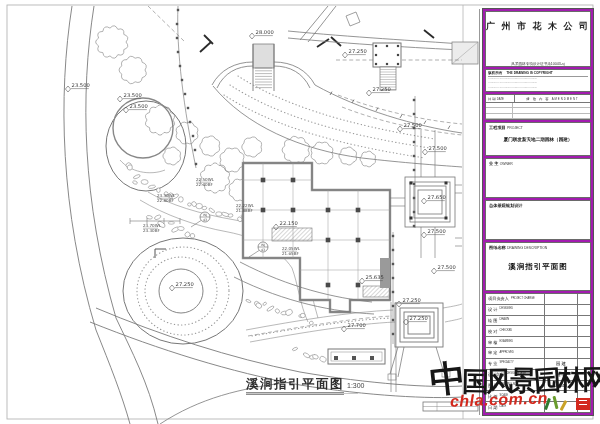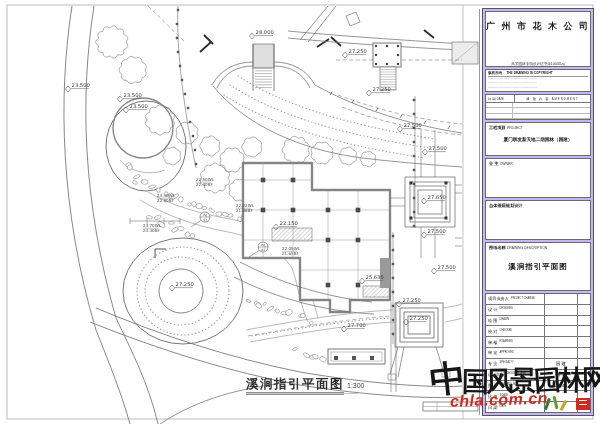--- a/index.html
+++ b/index.html
@@ -7,21 +7,21 @@
        font-family:"Liberation Sans","DejaVu Sans",sans-serif}
   .stage{position:relative;width:600px;height:424px;background:#ffffff}
   svg#plan-svg{position:absolute;left:0;top:0}
   svg text{font-family:"DejaVu Sans","Liberation Sans",sans-serif}
   .t-spot{font-size:5.2px;fill:#3c3c3c}
   .t-wl{font-size:4.1px;fill:#4a4a4a}
   .t-call{font-size:3.2px;fill:#444}
 
   
   .titleblock{position:absolute;left:482px;top:8px;width:112px;height:408px;
-    border:1px solid #555;background:#c4b5fd;box-sizing:border-box;z-index:2}
+    border:1px solid #555;background:#a21caf;box-sizing:border-box;z-index:2}
   .titleblock::before{content:"";position:absolute;left:-4px;top:0;bottom:0;width:1px;background:#999}
   .tb-sec{position:absolute;left:2px;right:2px;border:1px solid #6a6a6a;box-sizing:border-box;background:#fff;overflow:hidden}
   .sec-company{top:2px;height:56px;text-align:center}
   .co-name{font-size:9px;font-weight:bold;letter-spacing:2px;color:#222;margin-top:8px;white-space:nowrap}
   .co-cert{font-size:3.6px;color:#333;border-bottom:1px solid #888;display:inline-block;padding-bottom:1px;margin-top:1px;white-space:nowrap}
   .sec-copy{top:60px;height:23px;padding:1px 2px}
   .copy-head{display:flex;gap:4px;align-items:baseline;border-bottom:1px solid #999;padding-bottom:1px}
   .copy-cn{font-size:3.6px;font-weight:bold;color:#222}
   .copy-en{font-size:3.2px;font-weight:bold;color:#222}
   .copy-line{font-size:2.7px;color:#555;line-height:4.4px;white-space:nowrap}

